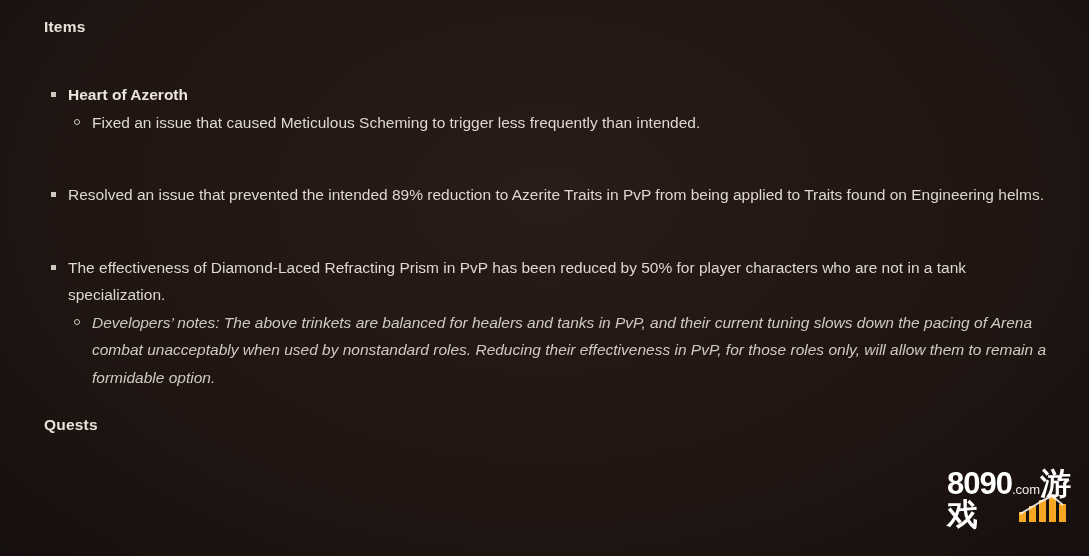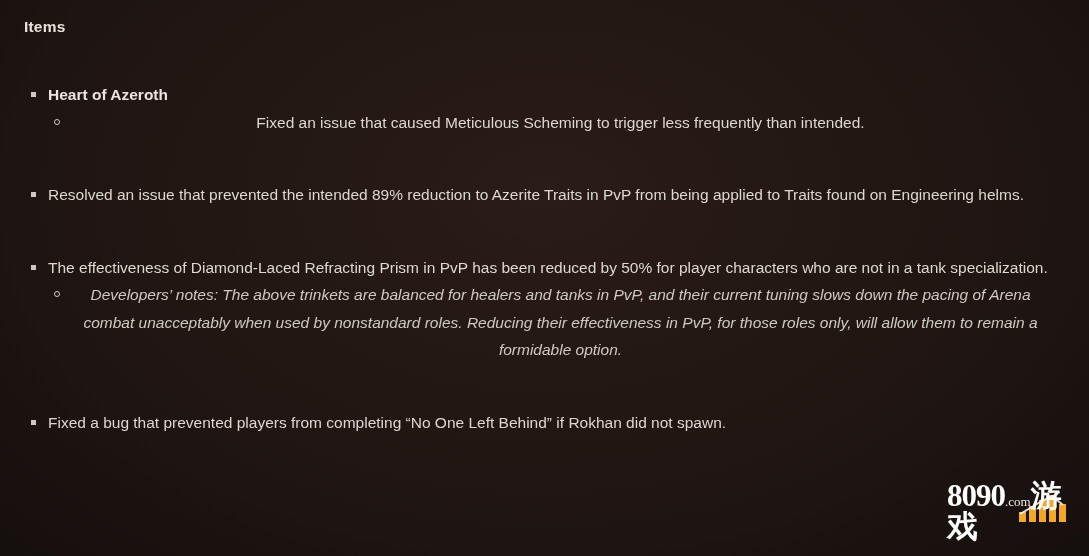--- a/index.html
+++ b/index.html
@@ -10,21 +10,21 @@
     width: 1089px;
     height: 556px;
     background: #211613;
     background-image: radial-gradient(ellipse at 50% 35%, #2a1c17 0%, #1e1411 70%, #150f0d 100%);
     font-family: "Liberation Sans", sans-serif;
     color: #d8d2cc;
     overflow: hidden;
     position: relative;
   }
   .page {
-    padding: 18px 40px 0 24px;
+    padding: 18px 40px 0 44px;
     box-sizing: border-box;
     width: 1089px;
     height: 556px;
     position: relative;
   }
   h2.section {
     font-size: 15.5px;
     font-weight: bold;
     color: #e8e2db;
     margin: 0 0 14px 0;
@@ -57,21 +57,20 @@
     background: #cfc8c1;
   }
   li.bold-item > .txt {
     font-weight: bold;
     color: #ebe5de;
   }
   ul.lvl2 {
     list-style: none;
     margin: 0;
     padding: 0;
-    text-align: center;
   }
   ul.lvl2 > li {
     position: relative;
     padding-left: 24px;
     font-size: 15.5px;
     line-height: 1.78;
     color: #ded8d1;
   }
   ul.lvl2 > li::before {
     content: "";
@@ -92,27 +91,27 @@
     position: absolute;
     right: 14px;
     bottom: 6px;
     width: 128px;
     height: 58px;
     user-select: none;
   }
   .wm-text {
     position: absolute;
     left: 0;
-    bottom: 8px;
+    bottom: 20px;
     font-size: 31px;
     font-weight: bold;
     color: #ffffff;
     letter-spacing: -1px;
     line-height: 1;
-    font-family: Liberation Serif, serif;
+    font-family: Liberation Sans, sans-serif;
   }
   .wm-sub {
     font-size: 13px;
     font-weight: normal;
     color: #f0ece7;
     letter-spacing: 0;
   }
   .wm-bars {
     position: absolute;
     right: 2px;
@@ -145,25 +144,21 @@
     <li>
       <span class="txt">The effectiveness of Diamond-Laced Refracting Prism in PvP has been reduced by 50% for player characters who are not in a tank specialization.</span>
       <ul class="lvl2">
         <li>
           <span class="dev-note">Developers’ notes: The above trinkets are balanced for healers and tanks in PvP, and their current tuning slows down the pacing of Arena combat unacceptably when used by nonstandard roles. Reducing their effectiveness in PvP, for those roles only, will allow them to remain a formidable option.</span>
         </li>
       </ul>
     </li>
   </ul>
 
-  <ul class="lvl1">
-    <li>
-      <span class="txt">Fixed a bug that prevented players from completing “No One Left Behind” if Rokhan did not spawn.</span>
-    </li>
-  </ul>
+  <h2 class="section spaced">Quests</h2>
 
   <div class="watermark">
     <svg class="wm-bars" viewBox="0 0 54 30">
       <rect x="0" y="20" width="7" height="10" fill="#f5a623"></rect>
       <rect x="10" y="14" width="7" height="16" fill="#f5a623"></rect>
       <rect x="20" y="8" width="7" height="22" fill="#f5a623"></rect>
       <rect x="30" y="3" width="7" height="27" fill="#f5a623"></rect>
       <rect x="40" y="12" width="7" height="18" fill="#f5a623"></rect>
       <path d="M1 22 L13 15 L23 9 L33 4 L44 13" stroke="#ffffff" stroke-width="2" fill="none" opacity="0.85"></path>
     </svg>

